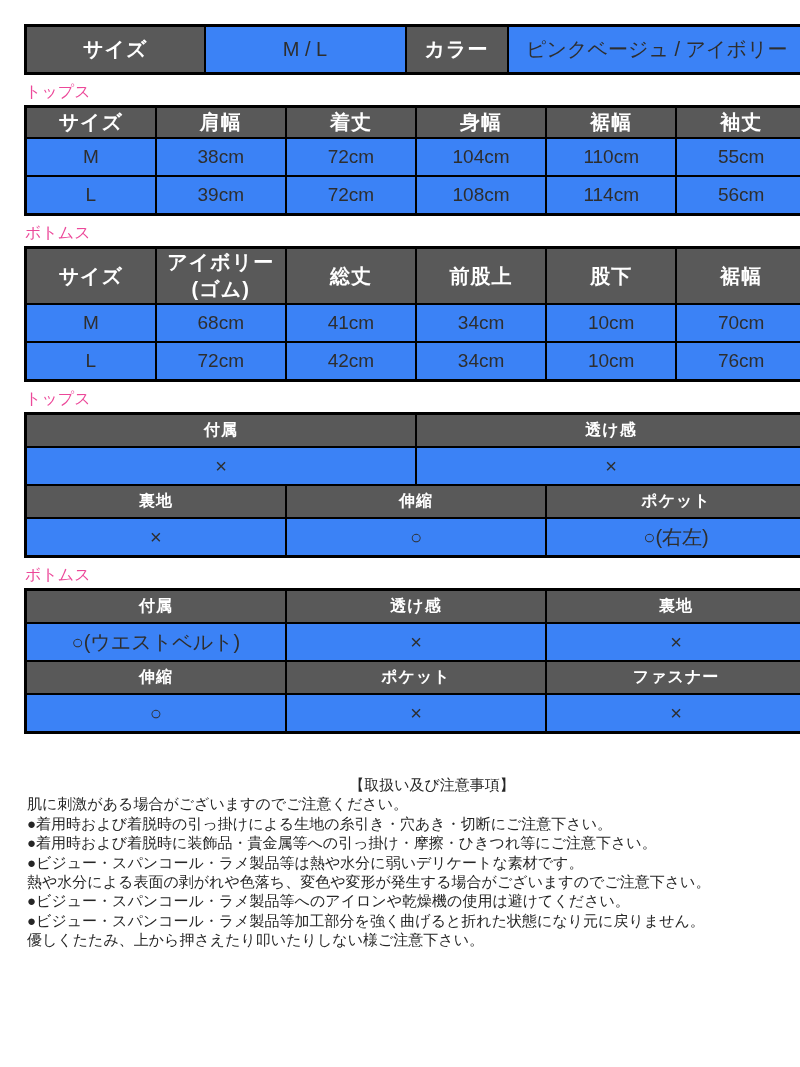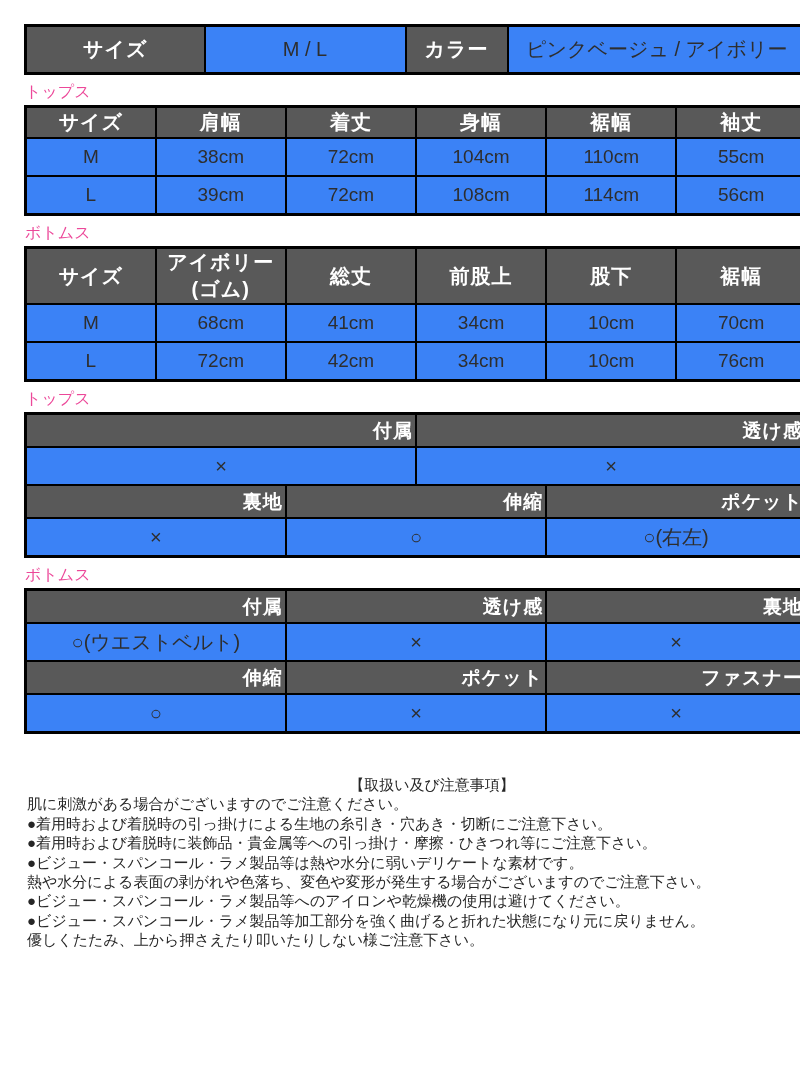--- a/index.html
+++ b/index.html
@@ -36,21 +36,21 @@
     letter-spacing: 1px;
   }
   .spec-table td {
     background: #3b82f6;
     color: #2e2e2e;
     font-weight: 400;
   }
   .t1 th, .t1 td { height: 45px; font-size: 20px; }
   .size-table th { height: 29px; font-size: 20px; }
   .size-table td { height: 36px; font-size: 19px; }
-  .feature-table th { height: 31px; font-size: 19px; text-align: right; }
+  .feature-table th { height: 31px; font-size: 16px; }
   .feature-table td { height: 36px; font-size: 20px; }
   .section-label {
     font-size: 16px;
     line-height: 18px;
     color: #ec4899;
     margin: 8px 0 4px 1px;
   }
   .notes {
     margin-top: 41px;
     padding-left: 3px;

